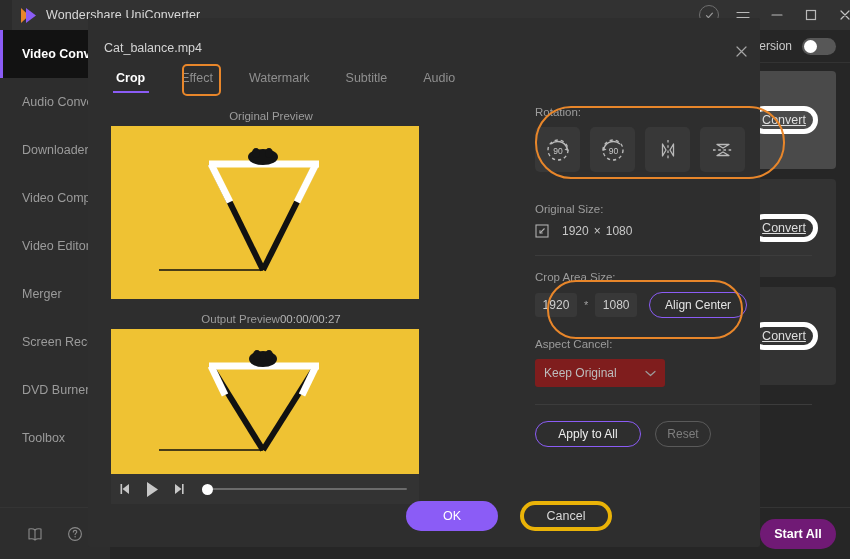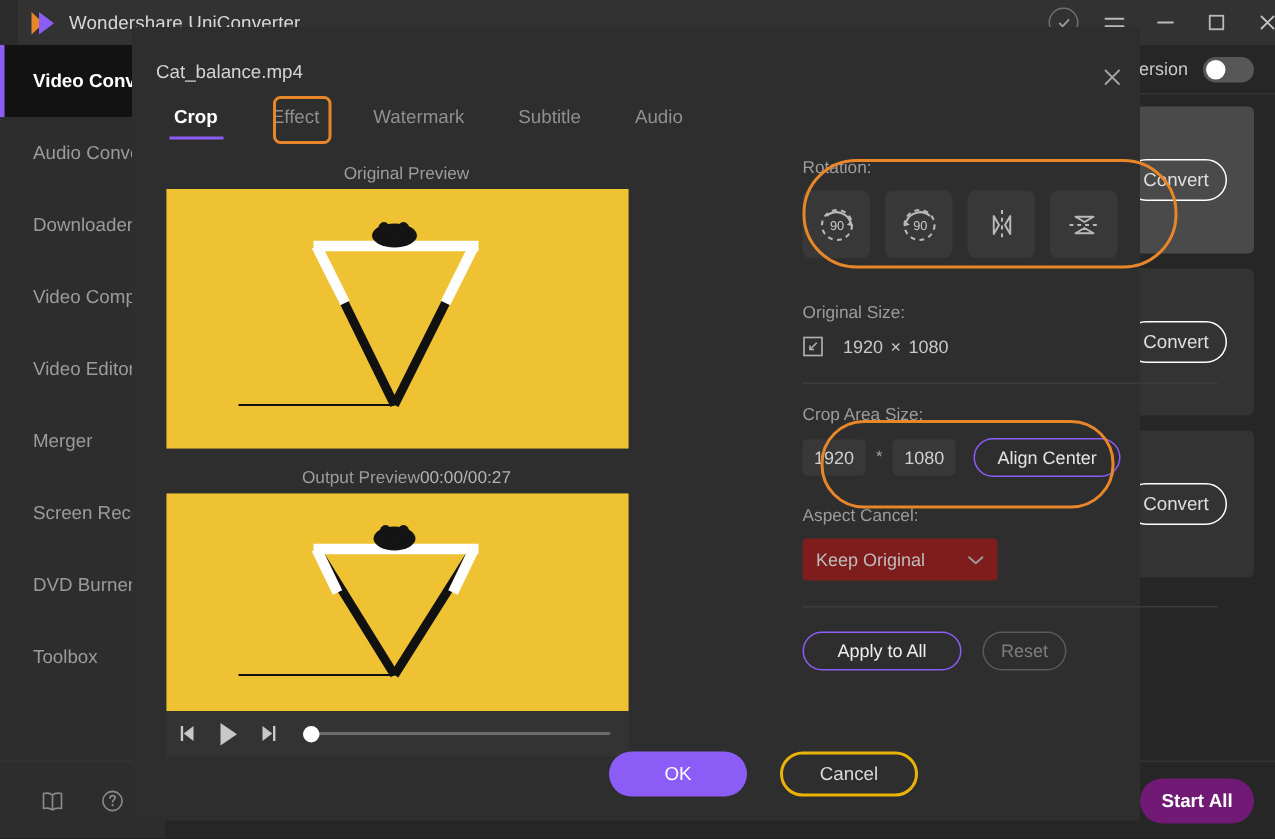--- a/index.html
+++ b/index.html
@@ -103,23 +103,23 @@
   .cards { padding: 8px 14px 0 14px; }
   .card {
     height: 98px; background: #333333; border-radius: 4px;
     margin-bottom: 10px;
     display: flex; align-items: center; justify-content: flex-end;
     padding-right: 18px;
   }
   .card.first { background: #4a4a4a; }
   .btn-convert {
     min-width: 68px; height: 28px; border-radius: 14px;
-    border: 1px solid #ffffff; background: transparent;
+    border: 5px solid #ffffff; background: transparent;
     color: #dedede; font-size: 12.5px;
-    display: flex; align-items: center; justify-content: center;
+    display: flex; align-items: center; justify-content: center; text-decoration: underline;
   }
   .main-bottom {
     position: absolute; bottom: 0; left: 0; width: 740px; height: 52px;
     border-top: 1px solid #343434;
     display: flex; align-items: center; justify-content: flex-end;
     padding-right: 14px;
   }
   .btn-startall {
     width: 76px; height: 30px; border-radius: 15px;
     background: #701a75; color: #fff; font-size: 12.5px; font-weight: bold;
@@ -251,21 +251,21 @@
     position: absolute; bottom: 16px; left: 0; width: 672px;
     display: flex; justify-content: center; gap: 22px; padding-left: 170px;
   }
   .btn-ok {
     width: 92px; height: 30px; border-radius: 15px;
     background: #8b5cf6; color: #fff; font-size: 12.5px;
     display: flex; align-items: center; justify-content: center;
   }
   .btn-cancel {
     width: 92px; height: 30px; border-radius: 15px;
-    border: 2px solid #eab308; background: transparent;
+    border: 4px solid #eab308; background: transparent;
     color: #d9d9d9; font-size: 12.5px;
     display: flex; align-items: center; justify-content: center;
   }
   svg { display: block; }
 </style>
 </head>
 <body>
 
 <div id="app">
 

